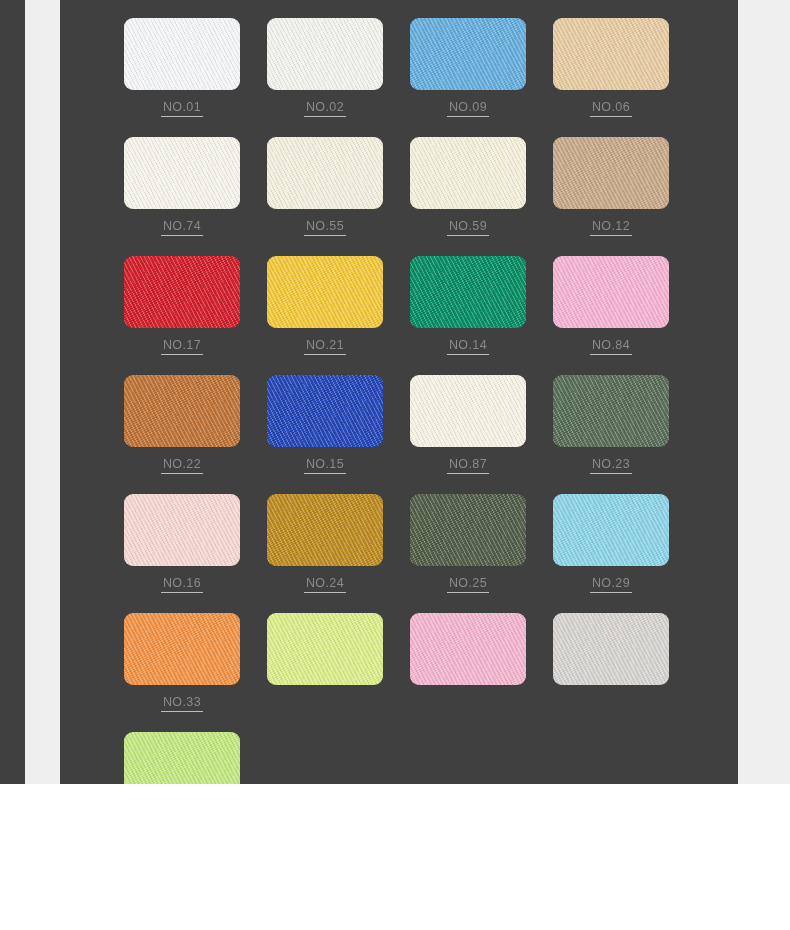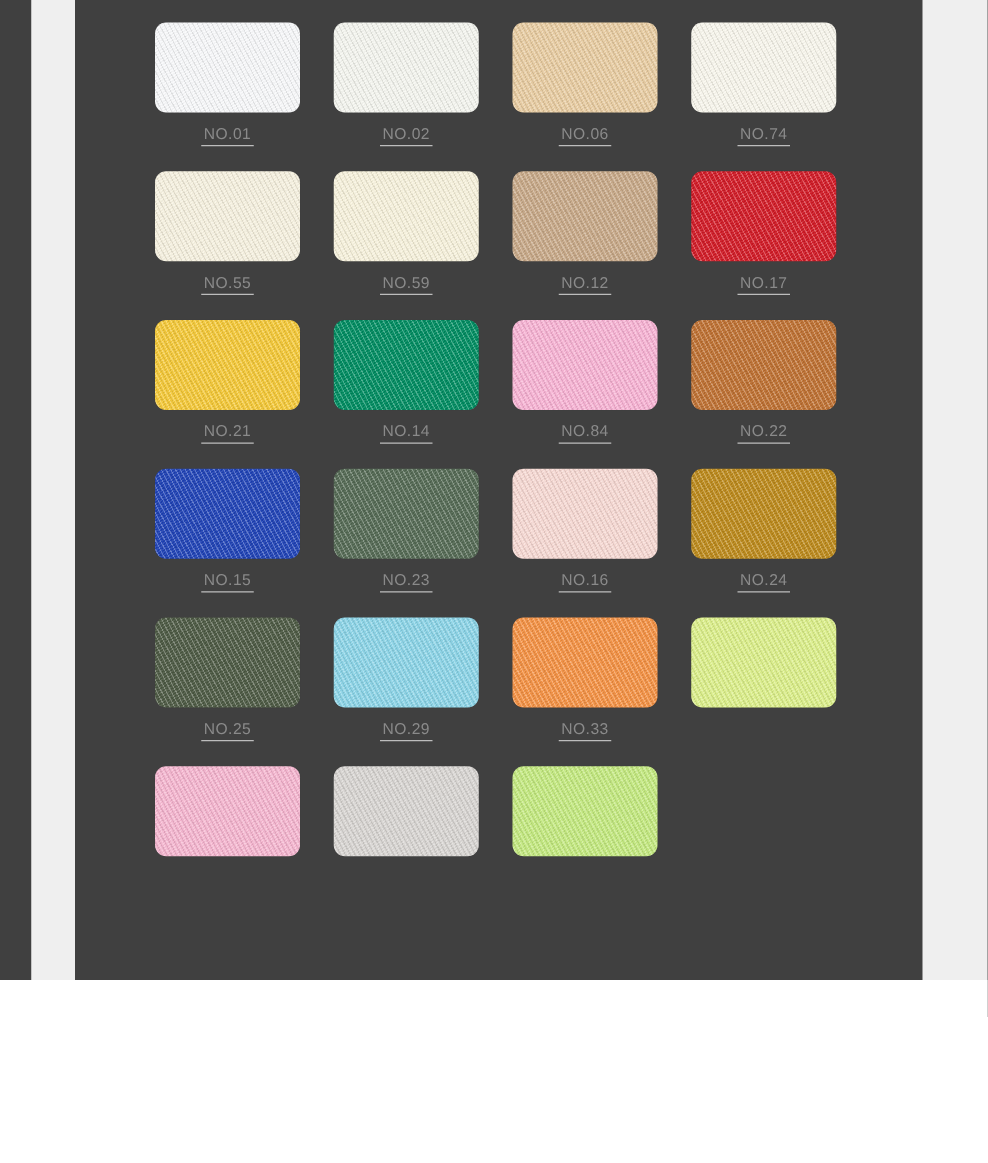--- a/index.html
+++ b/index.html
@@ -125,20 +125,24 @@
   <div id="swatch-grid">
       <div class="swatch-cell">
         <div class="swatch-chip" style="background-color: rgb(247, 248, 250);"></div>
         <div class="swatch-label"><span>NO.01</span></div>
       </div>
       <div class="swatch-cell">
         <div class="swatch-chip" style="background-color: rgb(244, 245, 239);"></div>
         <div class="swatch-label"><span>NO.02</span></div>
       </div>
       <div class="swatch-cell">
+        <div class="swatch-chip" style="background-color: rgb(100, 174, 222);"></div>
+        <div class="swatch-label"><span>NO.09</span></div>
+      </div>
+      <div class="swatch-cell">
         <div class="swatch-chip" style="background-color: rgb(233, 205, 162);"></div>
         <div class="swatch-label"><span>NO.06</span></div>
       </div>
       <div class="swatch-cell">
         <div class="swatch-chip" style="background-color: rgb(248, 246, 236);"></div>
         <div class="swatch-label"><span>NO.74</span></div>
       </div>
       <div class="swatch-cell">
         <div class="swatch-chip" style="background-color: rgb(246, 241, 223);"></div>
         <div class="swatch-label"><span>NO.55</span></div>
@@ -169,20 +173,24 @@
       </div>
       <div class="swatch-cell">
         <div class="swatch-chip" style="background-color: rgb(191, 113, 50);"></div>
         <div class="swatch-label"><span>NO.22</span></div>
       </div>
       <div class="swatch-cell">
         <div class="swatch-chip" style="background-color: rgb(33, 68, 184);"></div>
         <div class="swatch-label"><span>NO.15</span></div>
       </div>
       <div class="swatch-cell">
+        <div class="swatch-chip" style="background-color: rgb(248, 245, 230);"></div>
+        <div class="swatch-label"><span>NO.87</span></div>
+      </div>
+      <div class="swatch-cell">
         <div class="swatch-chip" style="background-color: rgb(85, 107, 85);"></div>
         <div class="swatch-label"><span>NO.23</span></div>
       </div>
       <div class="swatch-cell">
         <div class="swatch-chip" style="background-color: rgb(247, 217, 211);"></div>
         <div class="swatch-label"><span>NO.16</span></div>
       </div>
       <div class="swatch-cell">
         <div class="swatch-chip" style="background-color: rgb(189, 138, 27);"></div>
         <div class="swatch-label"><span>NO.24</span></div>

